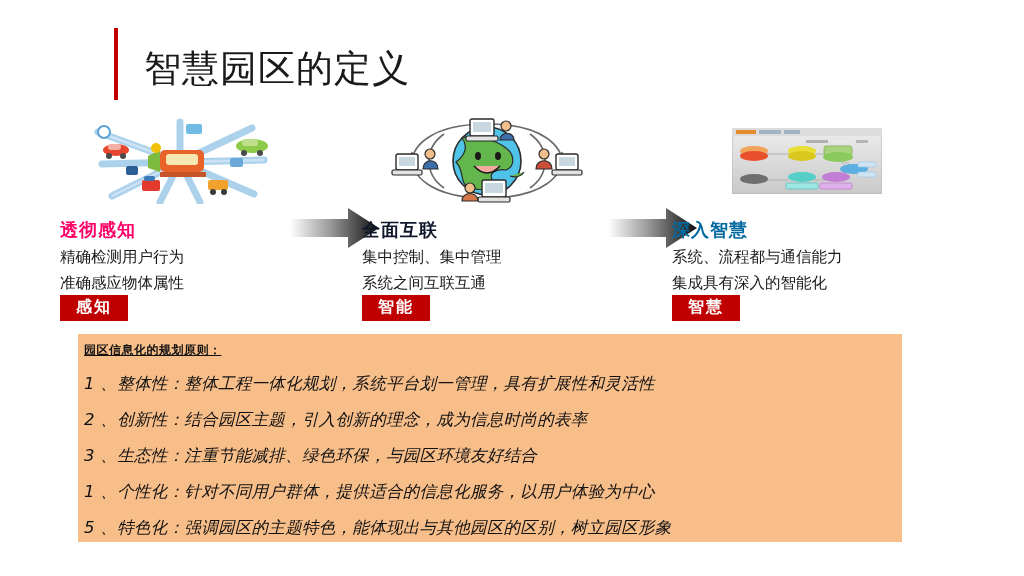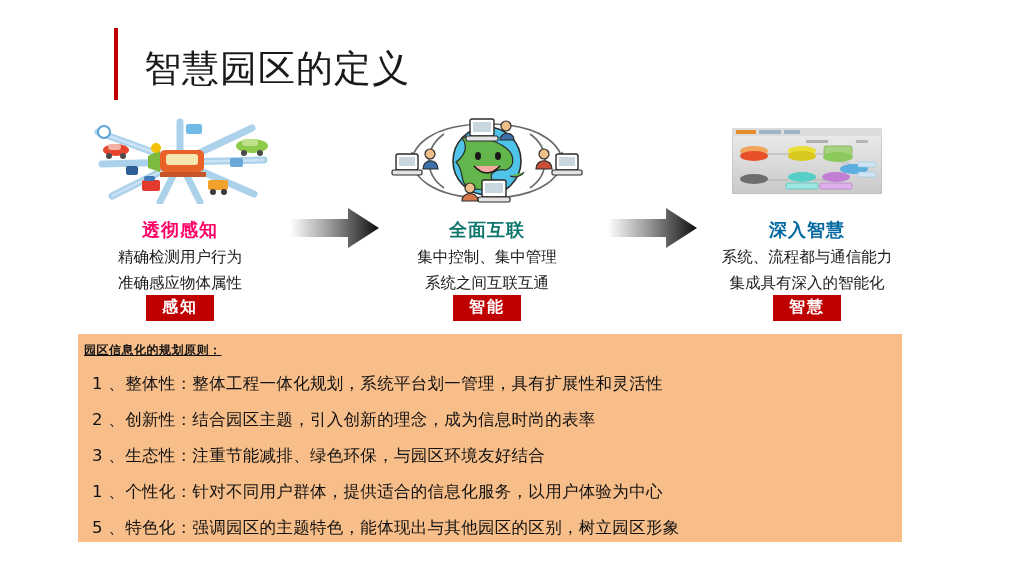--- a/index.html
+++ b/index.html
@@ -37,40 +37,40 @@
     font-size: 37px;
     color: #1a1a1a;
     letter-spacing: 1px;
     white-space: nowrap;
   }
 
   
   .stage {
     position: absolute;
     top: 118px;
-    text-align: center;
+    text-align: left;
   }
   .stage-1 { left: 60px;  width: 240px; }
   .stage-2 { left: 362px; width: 250px; }
   .stage-3 { left: 672px; width: 270px; }
 
   .stage-img {
     height: 86px;
     display: flex;
     align-items: center;
     justify-content: center;
   }
   .stage-heading {
     font-size: 18px;
     font-weight: bold;
     margin-top: 14px;
     letter-spacing: 1px;
   }
   .h-sense  { color: #FF0066; }
-  .h-connect{ color: #0f766e; }
+  .h-connect{ color: #0f172a; }
   .h-smart  { color: #0369a1; }
 
   .stage-desc {
     font-size: 15.5px;
     color: #1a1a1a;
     line-height: 1.38;
     margin-top: 5px;
   }
   .stage-badge {
     display: inline-block;
@@ -103,23 +103,24 @@
   }
   .panel-title {
     font-size: 12px;
     font-weight: bold;
     color: #111111;
     text-decoration: underline;
     margin: 8px 0 0 6px;
     letter-spacing: 0.5px;
   }
   .panel-list {
-    margin: 8px;
+    margin: 0;
     padding: 0;
     list-style: none;
+    font-style: italic;
   }
   .panel-item {
     font-size: 16.5px;
     color: #111111;
     margin: 14px 0 0 6px;
     letter-spacing: 0.3px;
     white-space: nowrap;
   }
 
   

